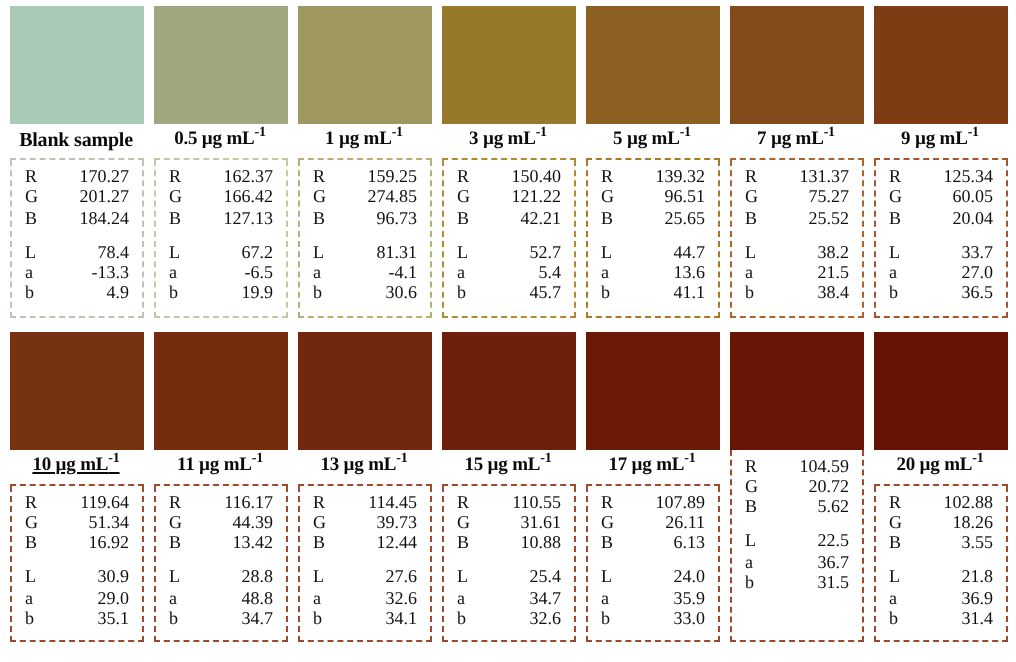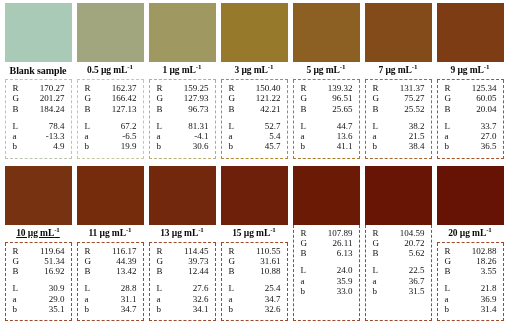--- a/index.html
+++ b/index.html
@@ -136,21 +136,21 @@
       <div class="cell">
         <div class="swatch" style="background: rgb(159, 153, 97);"></div>
         <div class="label" style="border-bottom-color: rgb(185, 174, 116);"><span>1 µg mL</span><sup>-1</sup></div>
         <div class="stats" style="border-color: rgb(185, 174, 116);">
           <div class="srow">
             <span class="skey">R</span>
             <span class="sval">159.25</span>
           </div>
           <div class="srow">
             <span class="skey">G</span>
-            <span class="sval">127.93</span>
+            <span class="sval">274.85</span>
           </div>
           <div class="srow">
             <span class="skey">B</span>
             <span class="sval">96.73</span>
           </div>
           <div class="gap"></div>
           <div class="srow">
             <span class="skey">L</span>
             <span class="sval">81.31</span>
           </div>
@@ -337,21 +337,21 @@
             <span class="skey">B</span>
             <span class="sval">13.42</span>
           </div>
           <div class="gap"></div>
           <div class="srow">
             <span class="skey">L</span>
             <span class="sval">28.8</span>
           </div>
           <div class="srow">
             <span class="skey">a</span>
-            <span class="sval">31.1</span>
+            <span class="sval">48.8</span>
           </div>
           <div class="srow">
             <span class="skey">b</span>
             <span class="sval">34.7</span>
           </div>
         </div>
       </div>
       <div class="cell">
         <div class="swatch" style="background: rgb(114, 40, 12);"></div>
         <div class="label" style="border-bottom-color: rgb(157, 74, 42);"><span>13 µg mL</span><sup>-1</sup></div>
@@ -409,20 +409,21 @@
             <span class="sval">34.7</span>
           </div>
           <div class="srow">
             <span class="skey">b</span>
             <span class="sval">32.6</span>
           </div>
         </div>
       </div>
       <div class="cell">
         <div class="swatch" style="background: rgb(107, 26, 6);"></div>
+        <div class="label" style="border-bottom-color: rgb(157, 74, 42);"><span>17 µg mL</span><sup>-1</sup></div>
         <div class="stats" style="border-color: rgb(157, 74, 42);">
           <div class="srow">
             <span class="skey">R</span>
             <span class="sval">107.89</span>
           </div>
           <div class="srow">
             <span class="skey">G</span>
             <span class="sval">26.11</span>
           </div>
           <div class="srow">

